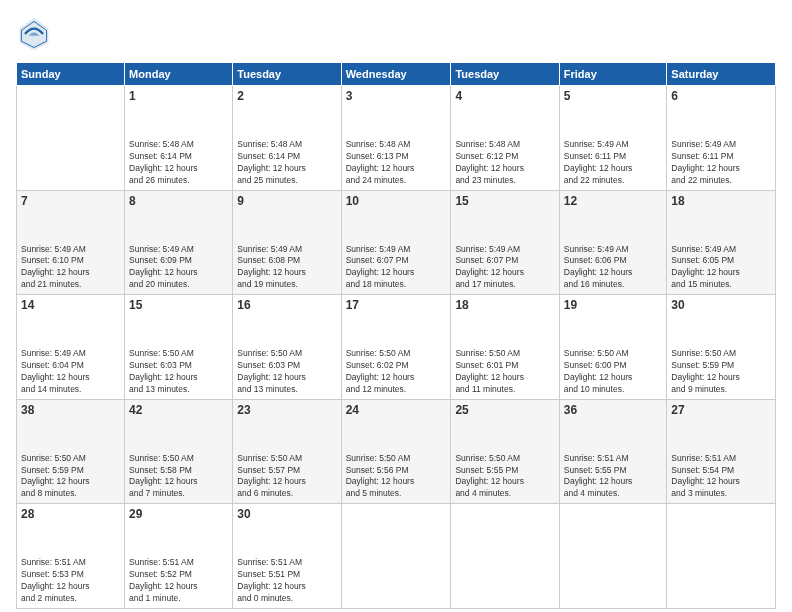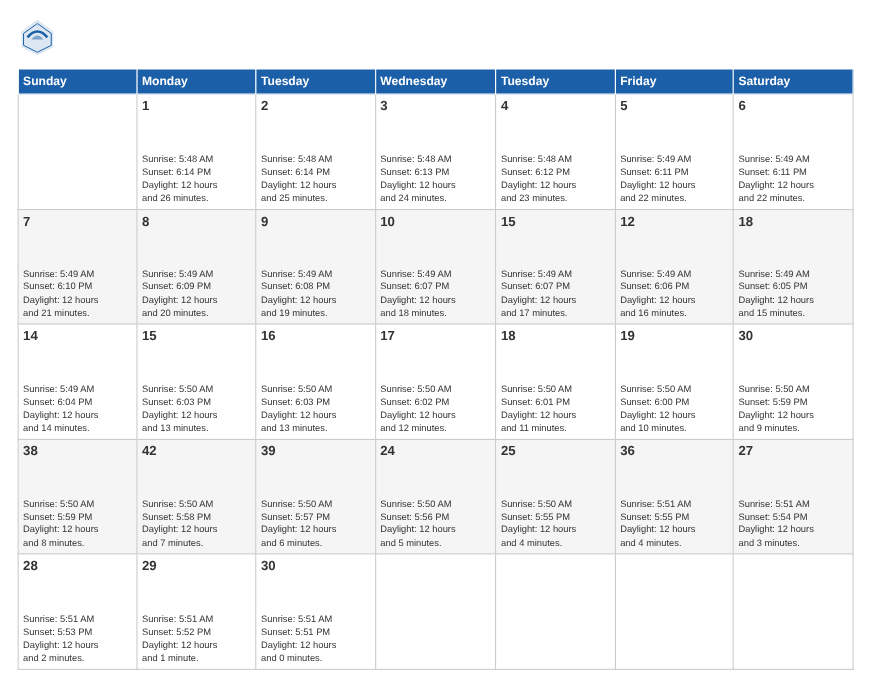--- a/index.html
+++ b/index.html
@@ -288,21 +288,21 @@
 and 8 minutes.</div>
           </td>
           <td>
             <span class="day-number">42</span>
             <div class="day-info" style="white-space: pre-line;">Sunrise: 5:50 AM
 Sunset: 5:58 PM
 Daylight: 12 hours
 and 7 minutes.</div>
           </td>
           <td>
-            <span class="day-number">39</span>
+            <span class="day-number">23</span>
             <div class="day-info" style="white-space: pre-line;">Sunrise: 5:50 AM
 Sunset: 5:57 PM
 Daylight: 12 hours
 and 6 minutes.</div>
           </td>
           <td>
             <span class="day-number">24</span>
             <div class="day-info" style="white-space: pre-line;">Sunrise: 5:50 AM
 Sunset: 5:56 PM
 Daylight: 12 hours

